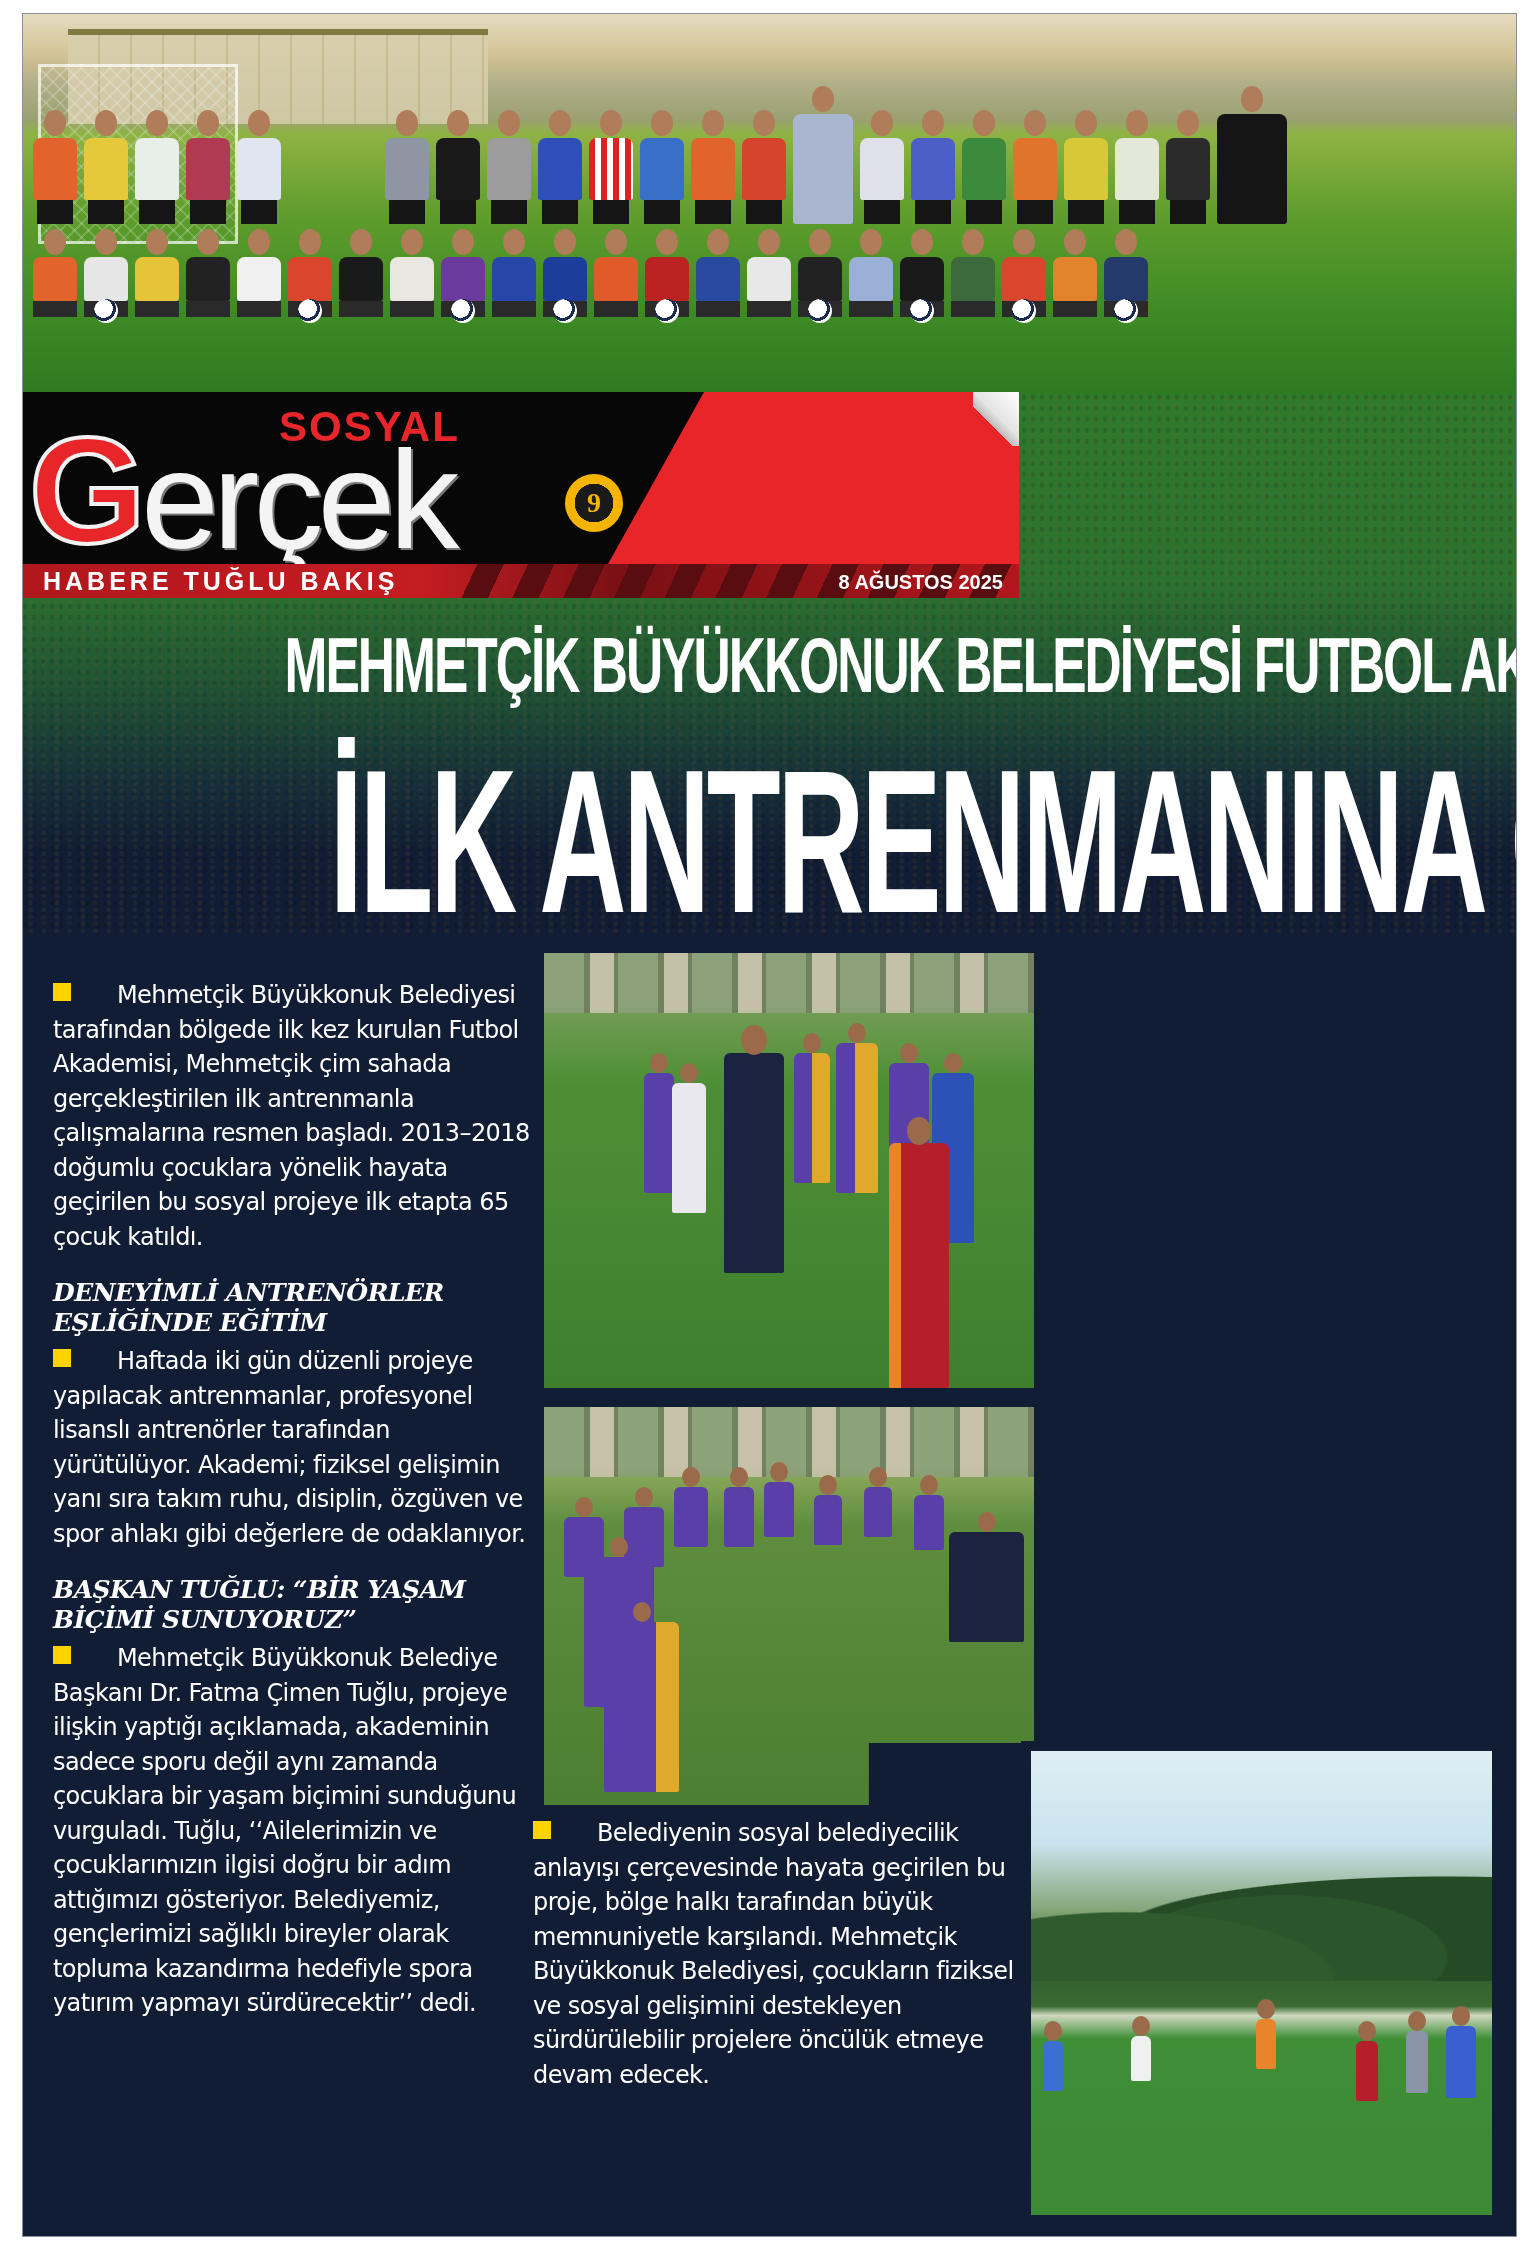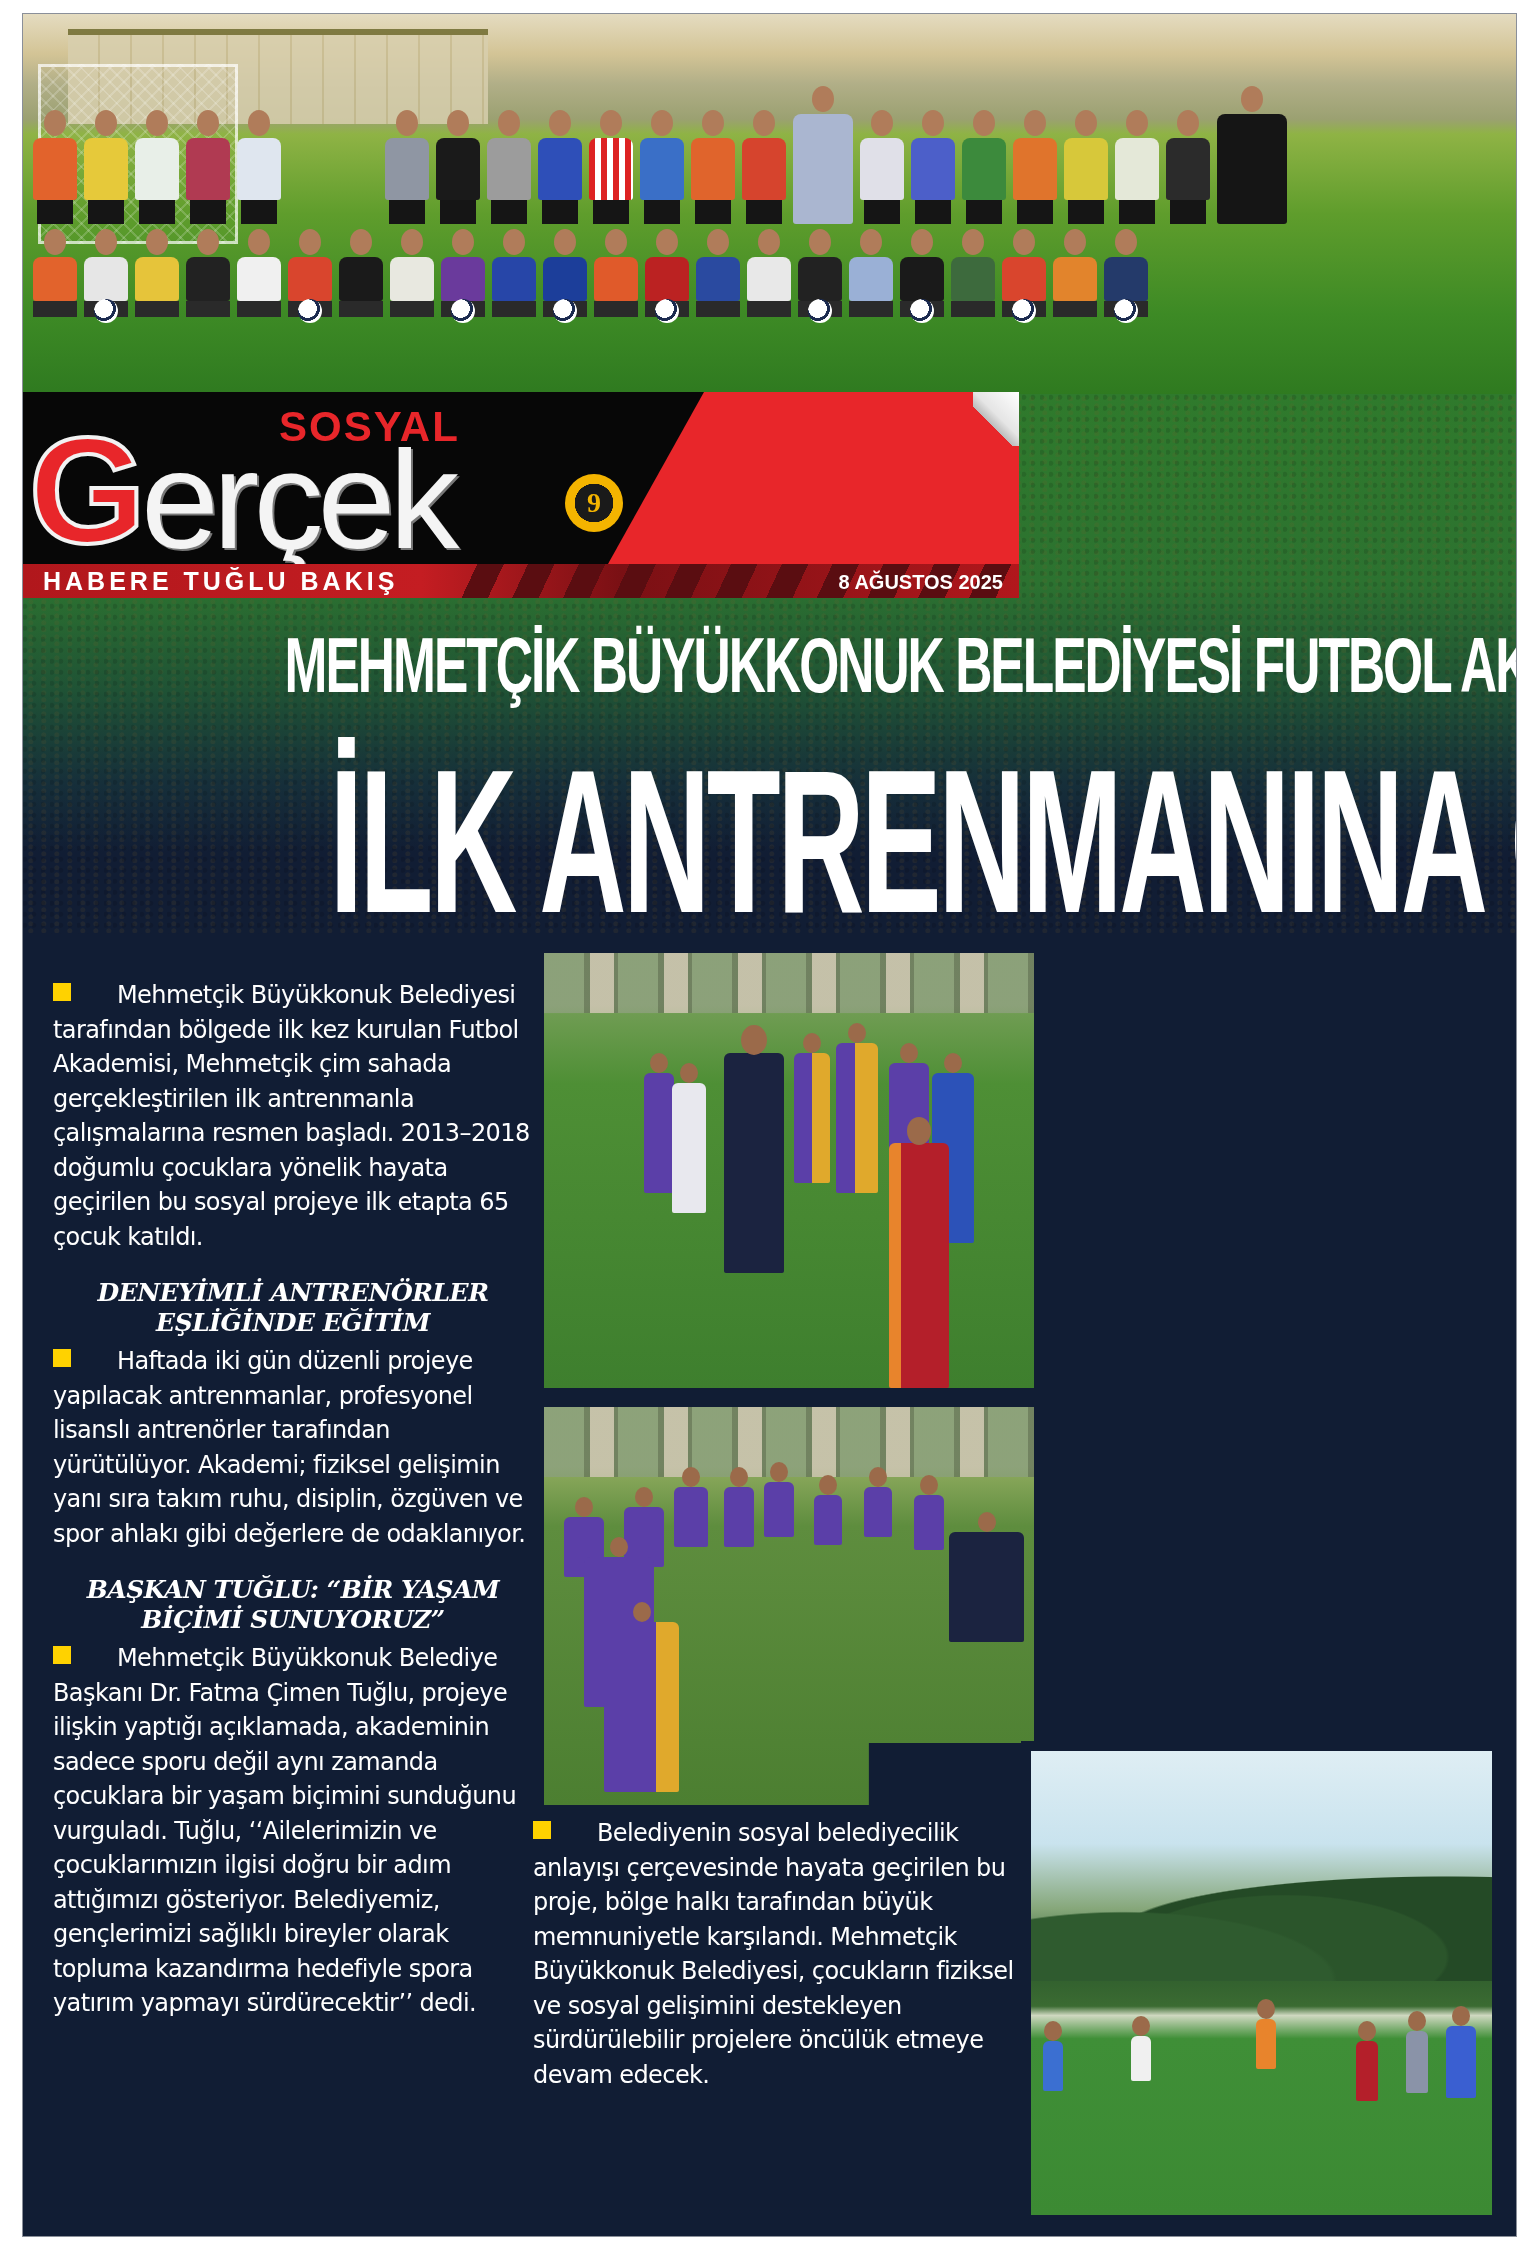--- a/index.html
+++ b/index.html
@@ -125,21 +125,21 @@
     .body-p {
       font-family: "DejaVu Sans", sans-serif; font-size: 24px; line-height: 34.5px;
       color: #ffffff; letter-spacing: -0.6px; text-align: left;
     }
     .bullet {
       display: inline-block; width: 18px; height: 18px; background: #ffd200;
       margin-right: 46px; vertical-align: 2px;
     }
     .subhead {
       font-family: "DejaVu Serif", serif; font-weight: 700; font-style: italic;
-      font-size: 25px; line-height: 30px; color: #ffffff; text-align: center;
+      font-size: 25px; line-height: 30px; color: #ffffff; text-align: left;
       letter-spacing: -0.5px; margin: 24px 0 6px 0;
     }
     .col-mid .subhead { margin-top: 0; }
 
     
     .photo { position: absolute; overflow: hidden; }
     .photo-1 {
       left: 521px; top: 939px; width: 490px; height: 435px;
       background:
         linear-gradient(180deg, #9cab8a 0 12%, #6f9c52 14%, #4e8f35 30%, #3e7f2e 100%);

